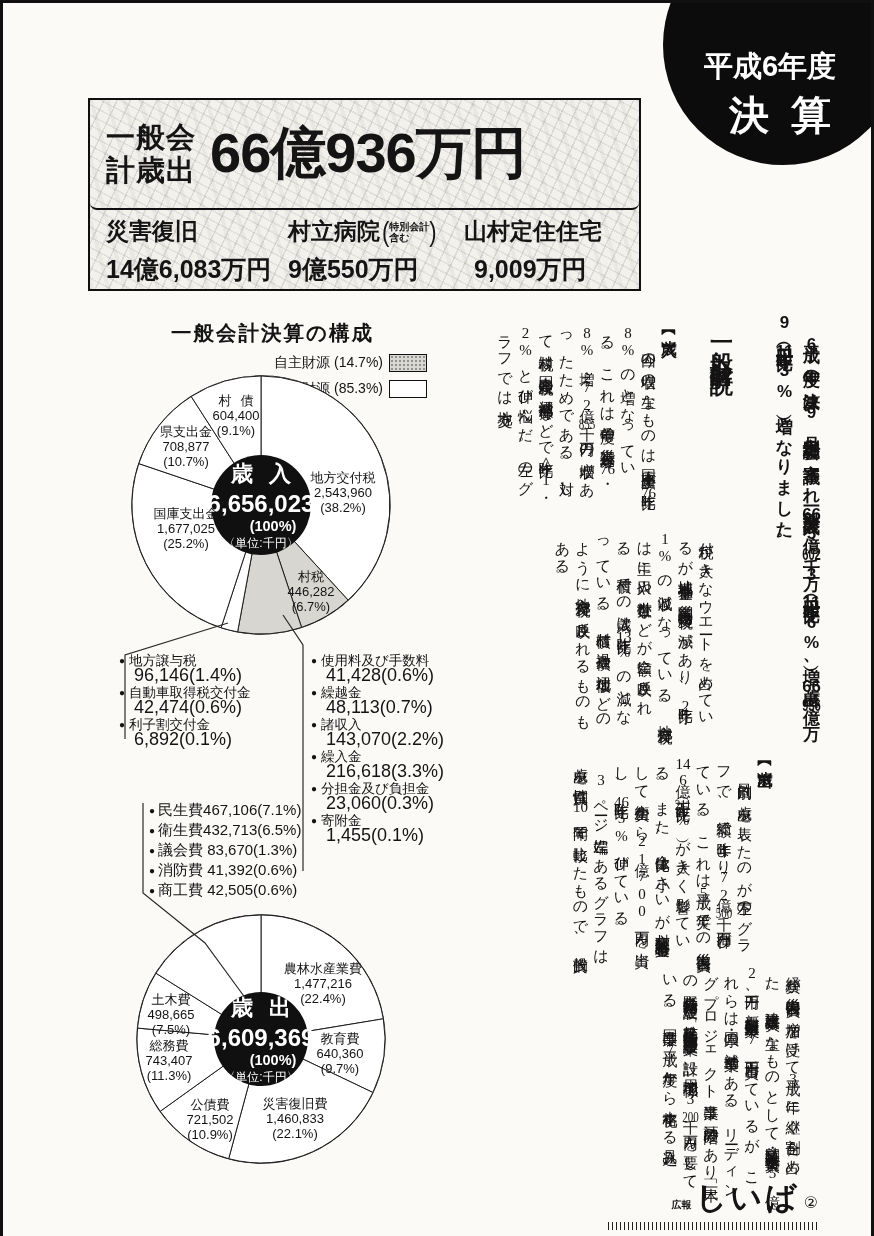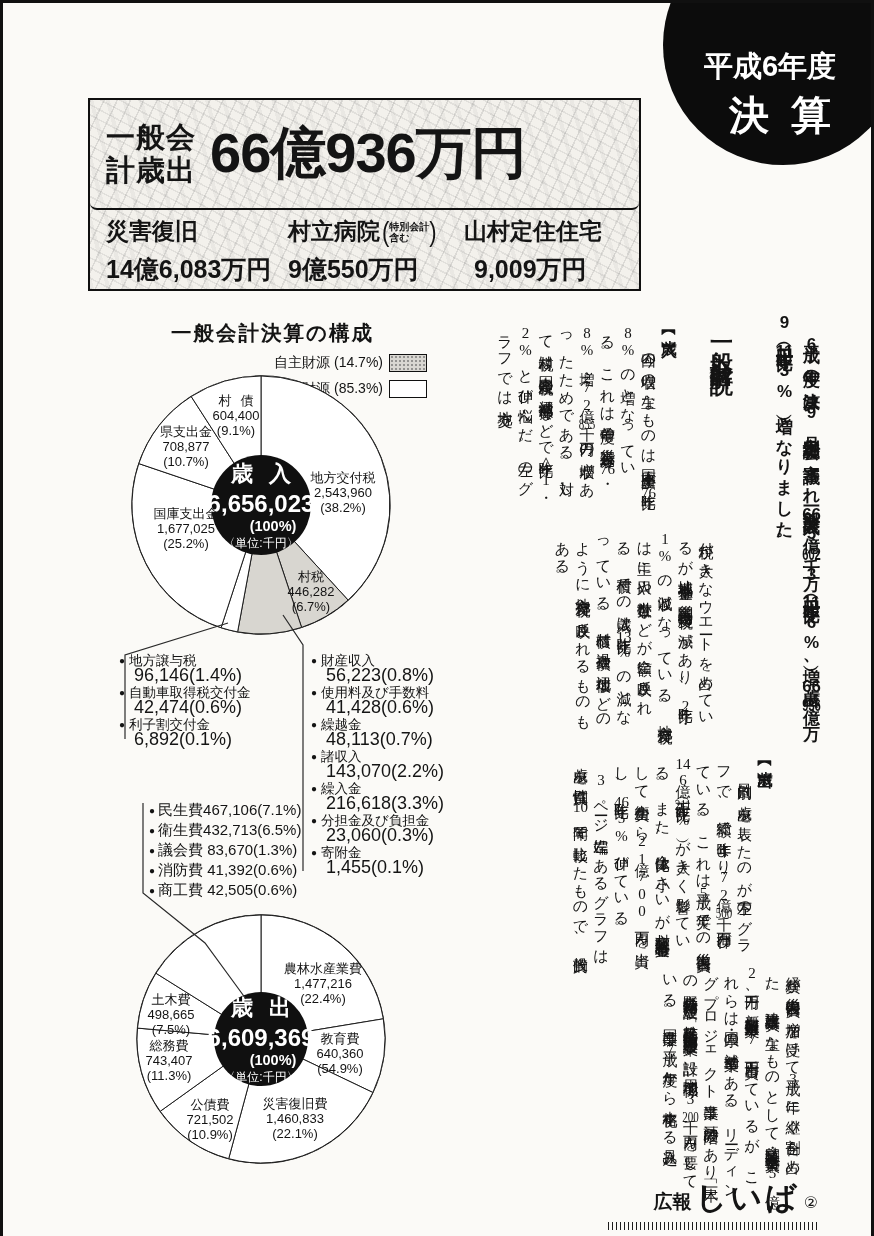--- a/index.html
+++ b/index.html
@@ -72,21 +72,21 @@
   .band-d{left:449px;top:528px;width:264px;height:196px;}
   .band-e{left:444px;top:753px;width:328px;height:202px;}
   .band-f{left:456px;top:962px;width:344px;height:230px;}
   .vh{font-family:"Liberation Sans","DejaVu Sans",sans-serif;font-weight:800;font-size:15.5px;letter-spacing:2px;}
   .vpara{margin:0;}
   
   .overlay{position:absolute;left:0;top:0;pointer-events:none;}
   
   .footer{position:absolute;left:600px;top:1174px;width:215px;text-align:right;}
   .ft-row{display:flex;align-items:baseline;justify-content:flex-end;}
-  .ft-prefix{font-size:19px;font-weight:700;margin-right:4px;}
+  .ft-prefix{font-size:10px;font-weight:700;margin-right:4px;}
   .ft-title{font-size:31px;font-weight:700;letter-spacing:3px;}
   .ft-page{font-size:16px;margin-left:4px;}
   .barcode{margin-top:3px;height:8px;width:210px;margin-left:auto;background:repeating-linear-gradient(90deg,#1c1c1c 0 1.5px,transparent 1.5px 4px);}
 </style>
 </head>
 <body>
 
 <div class="page">
 
   <div class="badge">
@@ -204,21 +204,21 @@
       <div class="pc-unit">〈単位:千円〉</div>
     </div>
     <div class="plabel" style="left:133px;top:48px;width:110px;">
       <div class="pl-name">農林水産業費</div>
       <div>1,477,216</div>
       <div>(22.4%)</div>
     </div>
     <div class="plabel" style="left:165px;top:118px;width:80px;">
       <div class="pl-name">教育費</div>
       <div>640,360</div>
-      <div>(54.9%)</div>
+      <div>(9.7%)</div>
     </div>
     <div class="plabel" style="left:110px;top:183px;width:100px;">
       <div class="pl-name">災害復旧費</div>
       <div>1,460,833</div>
       <div>(22.1%)</div>
     </div>
     <div class="plabel" style="left:33px;top:184px;width:84px;">
       <div class="pl-name">公債費</div>
       <div>721,502</div>
       <div>(10.9%)</div>
@@ -244,24 +244,20 @@
       <div class="li-name">自動車取得税交付金</div>
       <div class="li-val">42,474(0.6%)</div>
     </div>
     <div class="li2">
       <div class="li-name">利子割交付金</div>
       <div class="li-val">6,892(0.1%)</div>
     </div>
   </div>
 
   <div class="blist list-self">
-    <div class="li2">
-      <div class="li-name">財産収入</div>
-      <div class="li-val">56,223(0.8%)</div>
-    </div>
     <div class="li2">
       <div class="li-name">使用料及び手数料</div>
       <div class="li-val">41,428(0.6%)</div>
     </div>
     <div class="li2">
       <div class="li-name">繰越金</div>
       <div class="li-val">48,113(0.7%)</div>
     </div>
     <div class="li2">
       <div class="li-name">諸収入</div>

